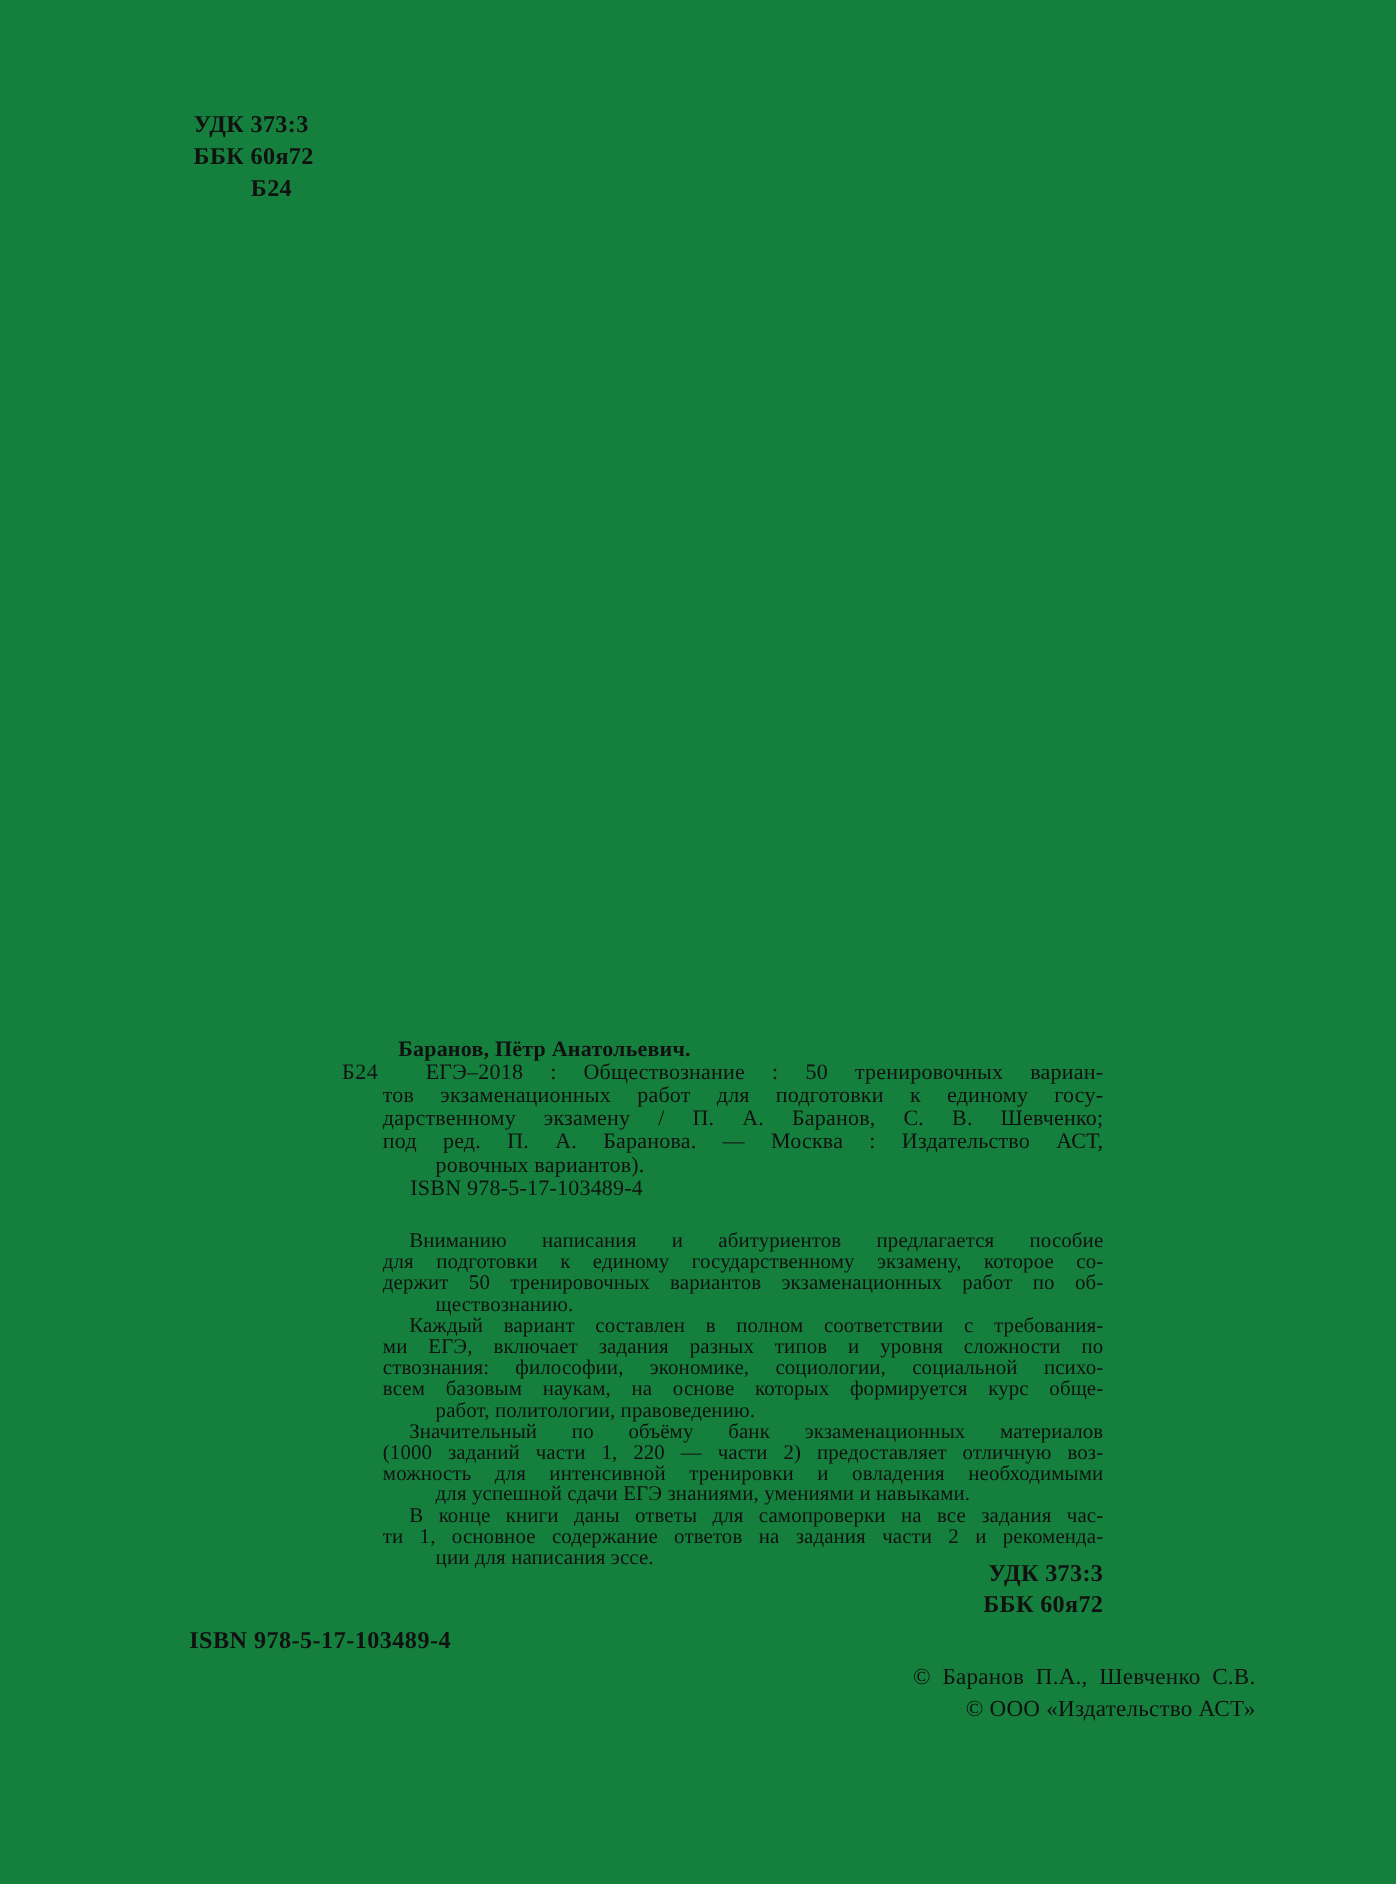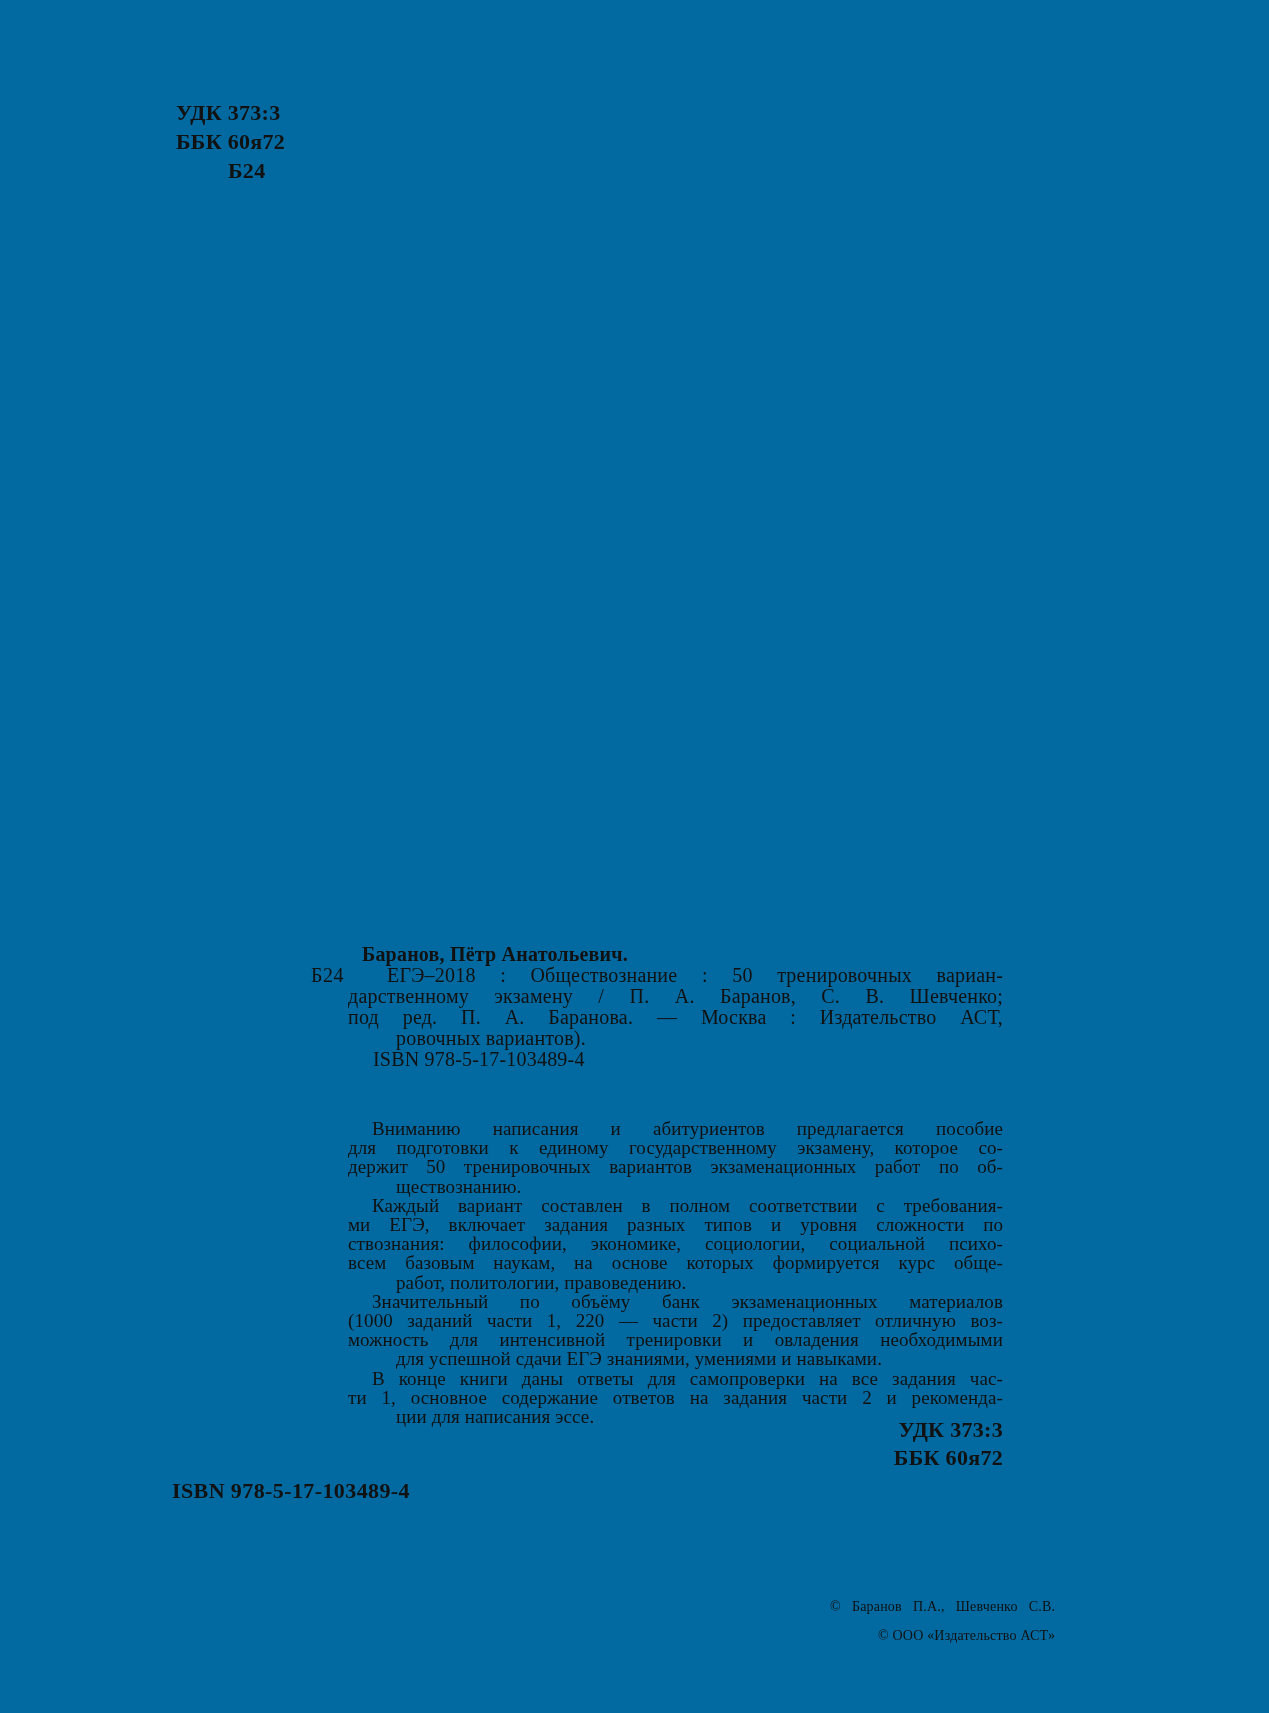--- a/index.html
+++ b/index.html
@@ -3,21 +3,21 @@
 <meta charset="utf-8">
 <style>
   html,body { margin:0; padding:0; }
   body {
     font-family: "Liberation Serif", "DejaVu Serif", serif;
     background:#e8e8e8;
   }
   .page {
     position:relative;
     width:1269px; height:1713px;
-    background:#0369a1;
+    background:#15803d;
     color:#111111;
     overflow:hidden;
   }
 
   
   .top-codes {
     position:absolute; left:176px; top:98px;
     font-size:22px; line-height:29px;
     letter-spacing:0.3px;
     font-weight:bold;
@@ -58,41 +58,42 @@
 
   
   .isbn-bottom {
     position:absolute; left:172px; top:1478px;
     font-size:22px; font-weight:bold;
     letter-spacing:0.4px;
   }
 
   
   .copyright {
-    position:absolute; left:830px; top:1592px;
-    font-size:14px; line-height:29px;
+    position:absolute; left:830px; top:1510px;
+    font-size:21px; line-height:29px;
     letter-spacing:0.2px;
   }
 </style>
 </head>
 <body>
 
 <div class="page">
 
   <div class="top-codes">
     <div>УДК 373:3</div>
     <div>ББК 60я72</div>
     <div class="sign">Б24</div>
   </div>
 
   <div class="card">
     <div class="author">Баранов, Пётр Анатольевич.</div>
     <div class="margin-code">Б24</div>
     <div class="card-lines">
         <div class="tline">ЕГЭ–2018 : Обществознание : 50 тренировочных вариан-</div>
+        <div class="tline">тов экзаменационных работ для подготовки к единому госу-</div>
         <div class="tline">дарственному экзамену / П. А. Баранов, С. В. Шевченко;</div>
         <div class="tline">под ред. П. А. Баранова. — Москва : Издательство АСТ,</div>
         <div class="tline tline-last">ровочных вариантов).</div>
       </div>
     <div class="isbn-line">ISBN 978-5-17-103489-4</div>
   </div>
 
   <div class="annotation">
       <div class="para">
         <div class="tline">Вниманию написания и абитуриентов предлагается пособие</div>

